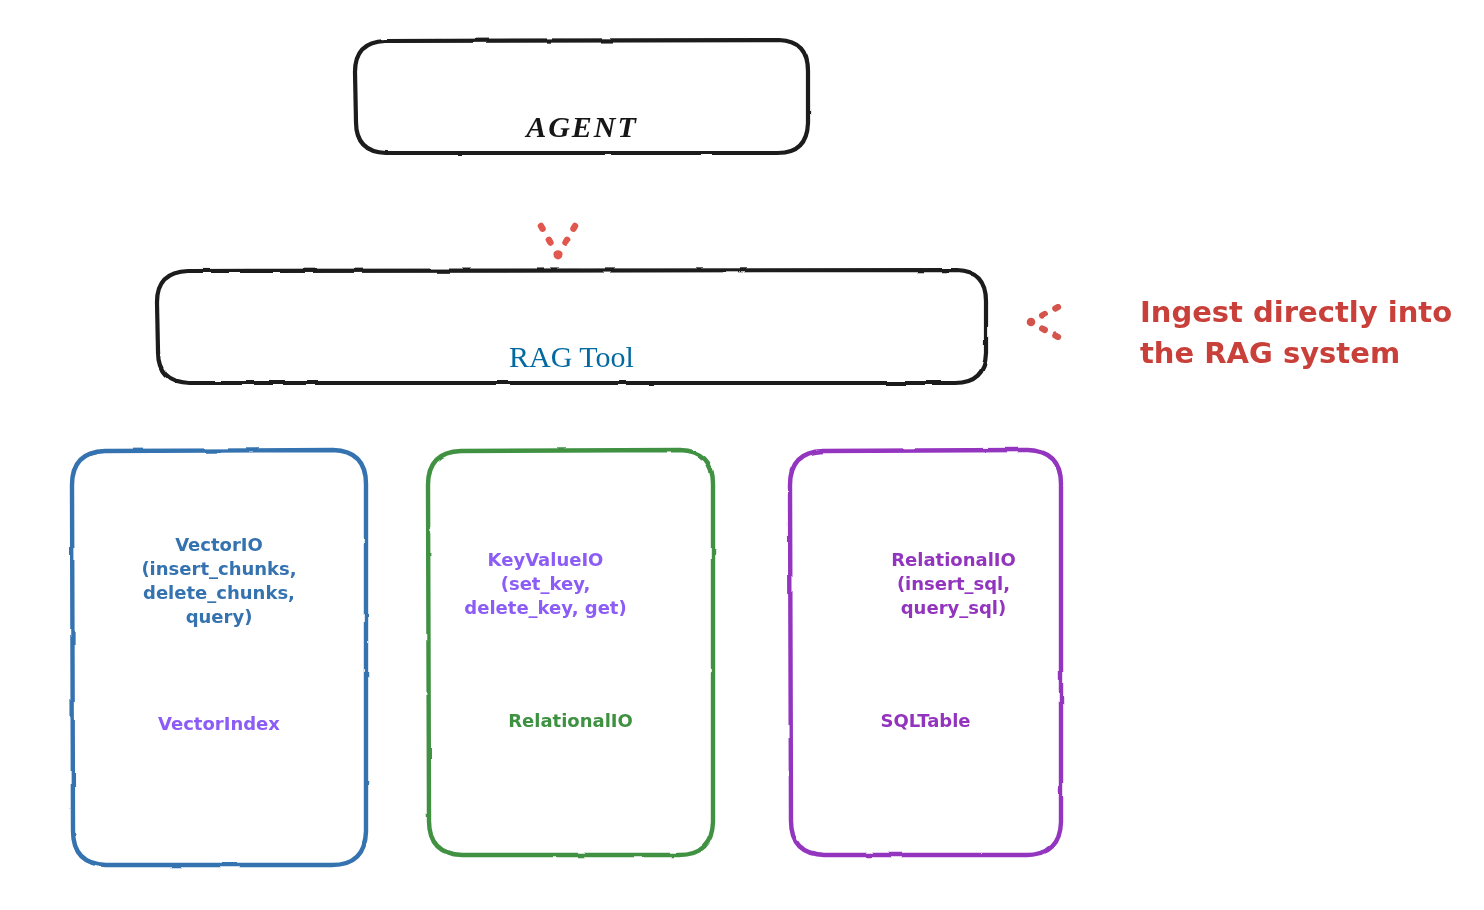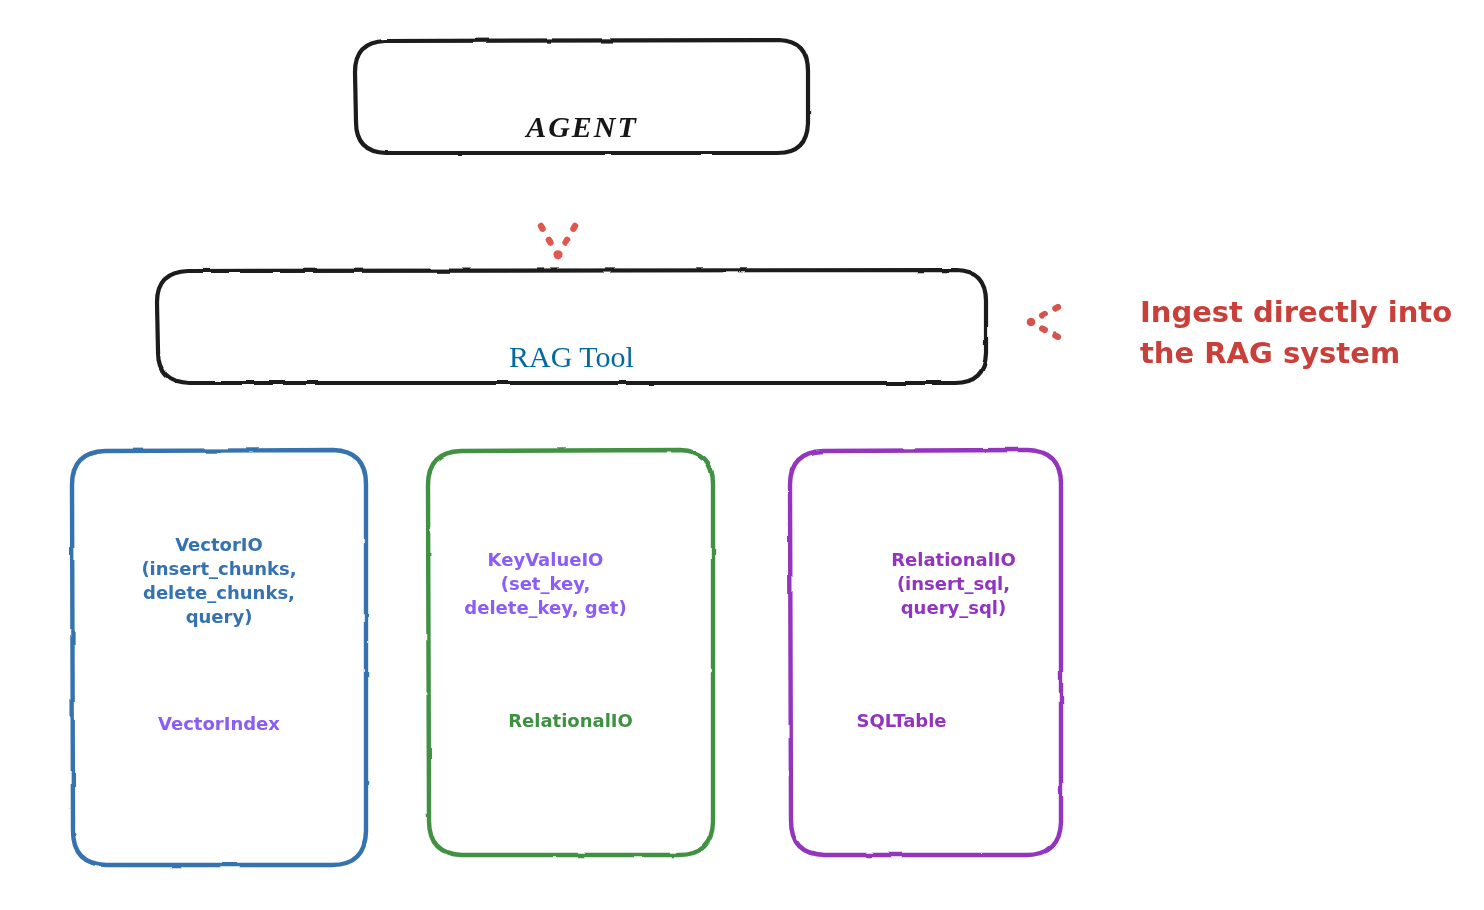--- a/index.html
+++ b/index.html
@@ -56,21 +56,21 @@
     line-height: 1.34;
     font-size: 18px;
     font-weight: 600;
     pointer-events: none;
   }
   #vector-api      { left: 72px;  top: 533px; width: 294px; color: #3572B0; }
   #vector-index    { left: 72px;  top: 712px; width: 294px; color: #8b5cf6; }
   #keyvalue-api    { left: 403px; top: 548px; width: 285px; color: #8b5cf6; }
   #keyvalue-index  { left: 428px; top: 709px; width: 285px; color: #3F9142; }
   #relational-api  { left: 818px; top: 548px; width: 271px; color: #9334BF; }
-  #relational-index{ left: 766px; top: 709px; width: 271px; color: #9334BF; }
+  #relational-index{ left: 790px; top: 709px; width: 271px; color: #9334BF; }
 
   
   #annotation-text {
     position: absolute;
     left: 1140px;
     top: 292px;
     width: 340px;
     font-size: 29px;
     font-weight: 600;
     line-height: 1.42;

